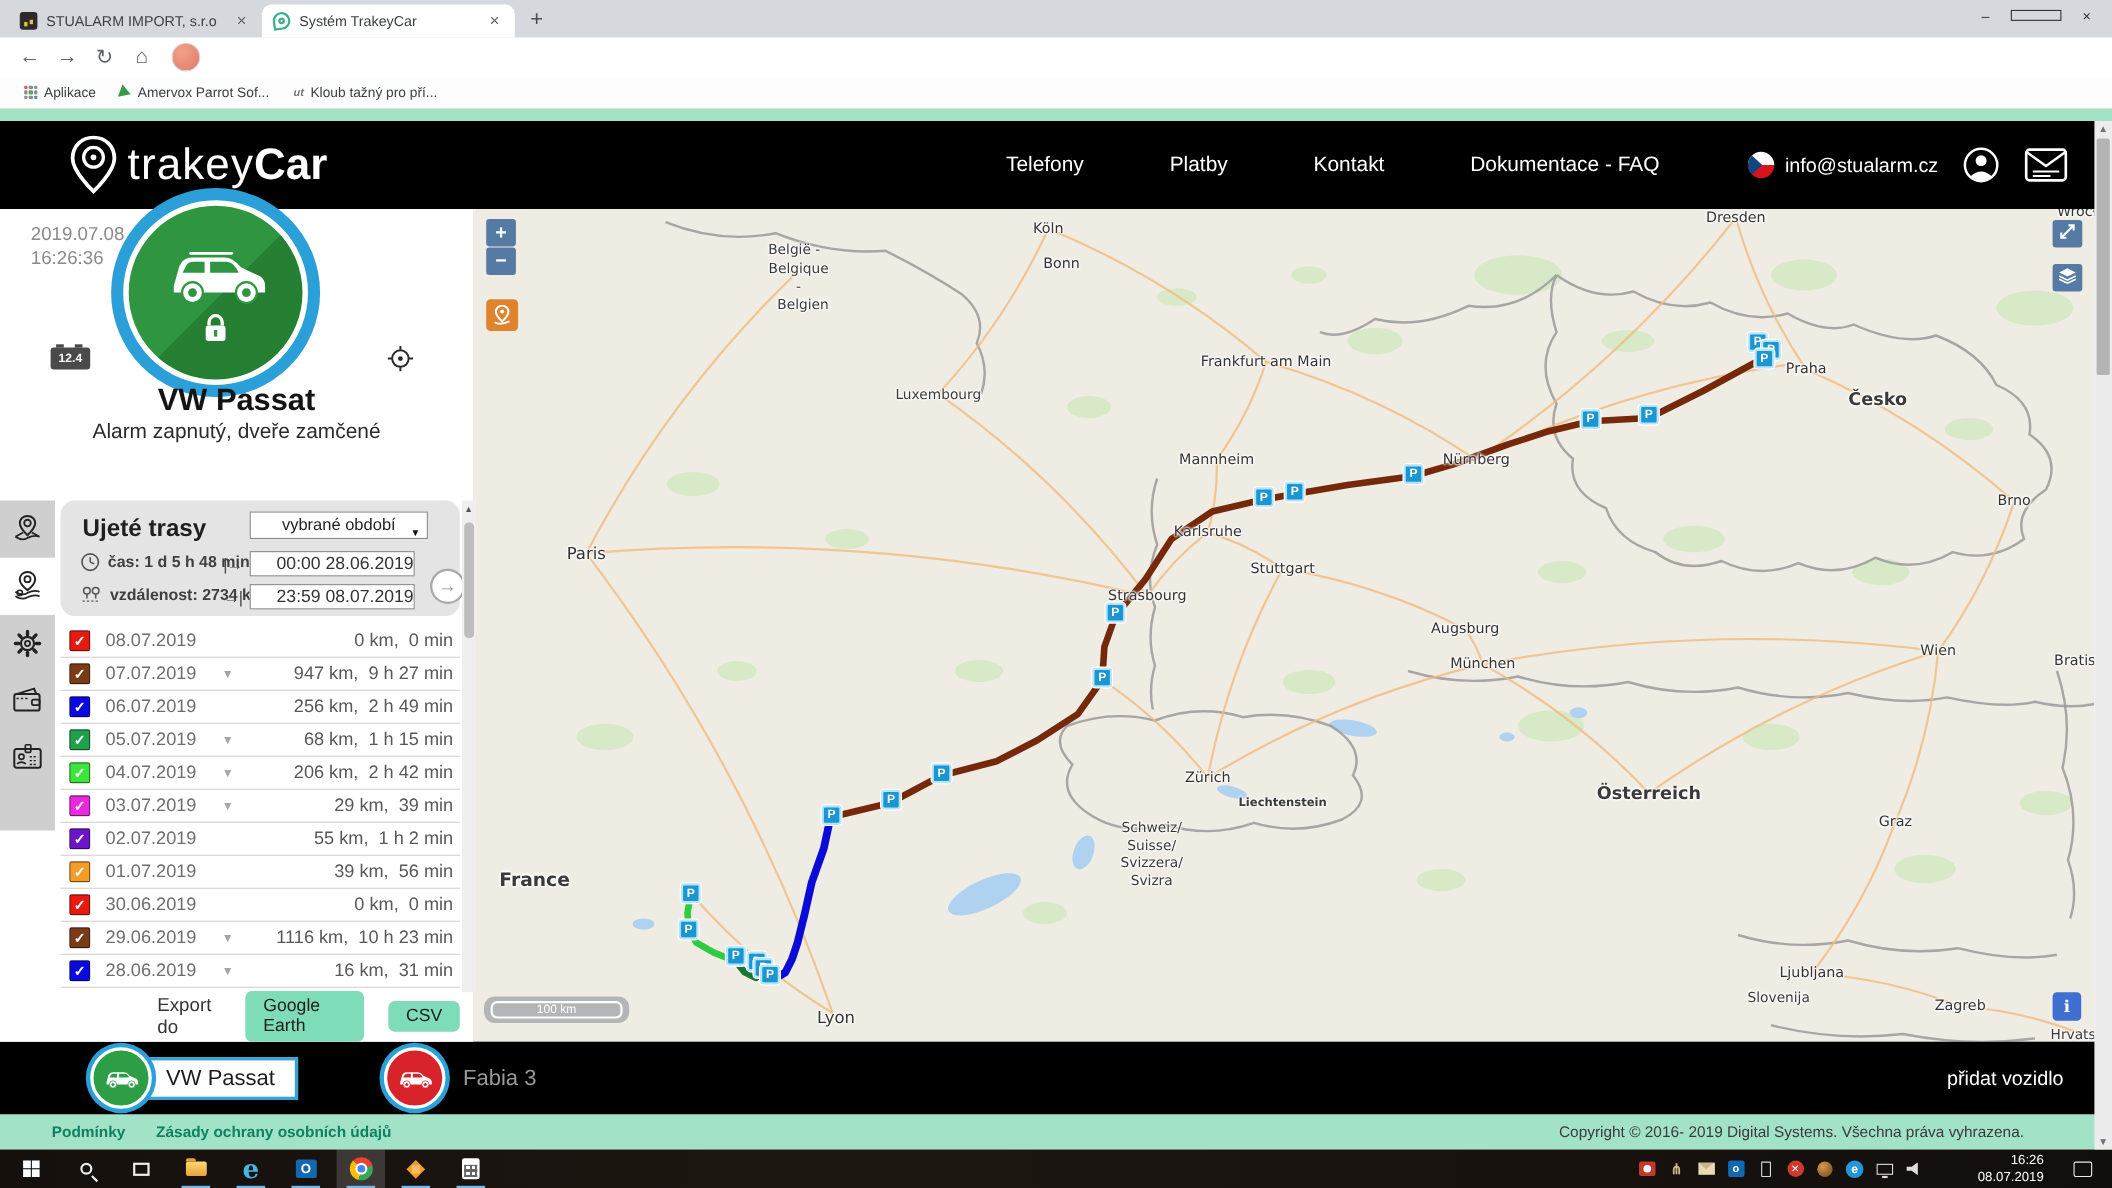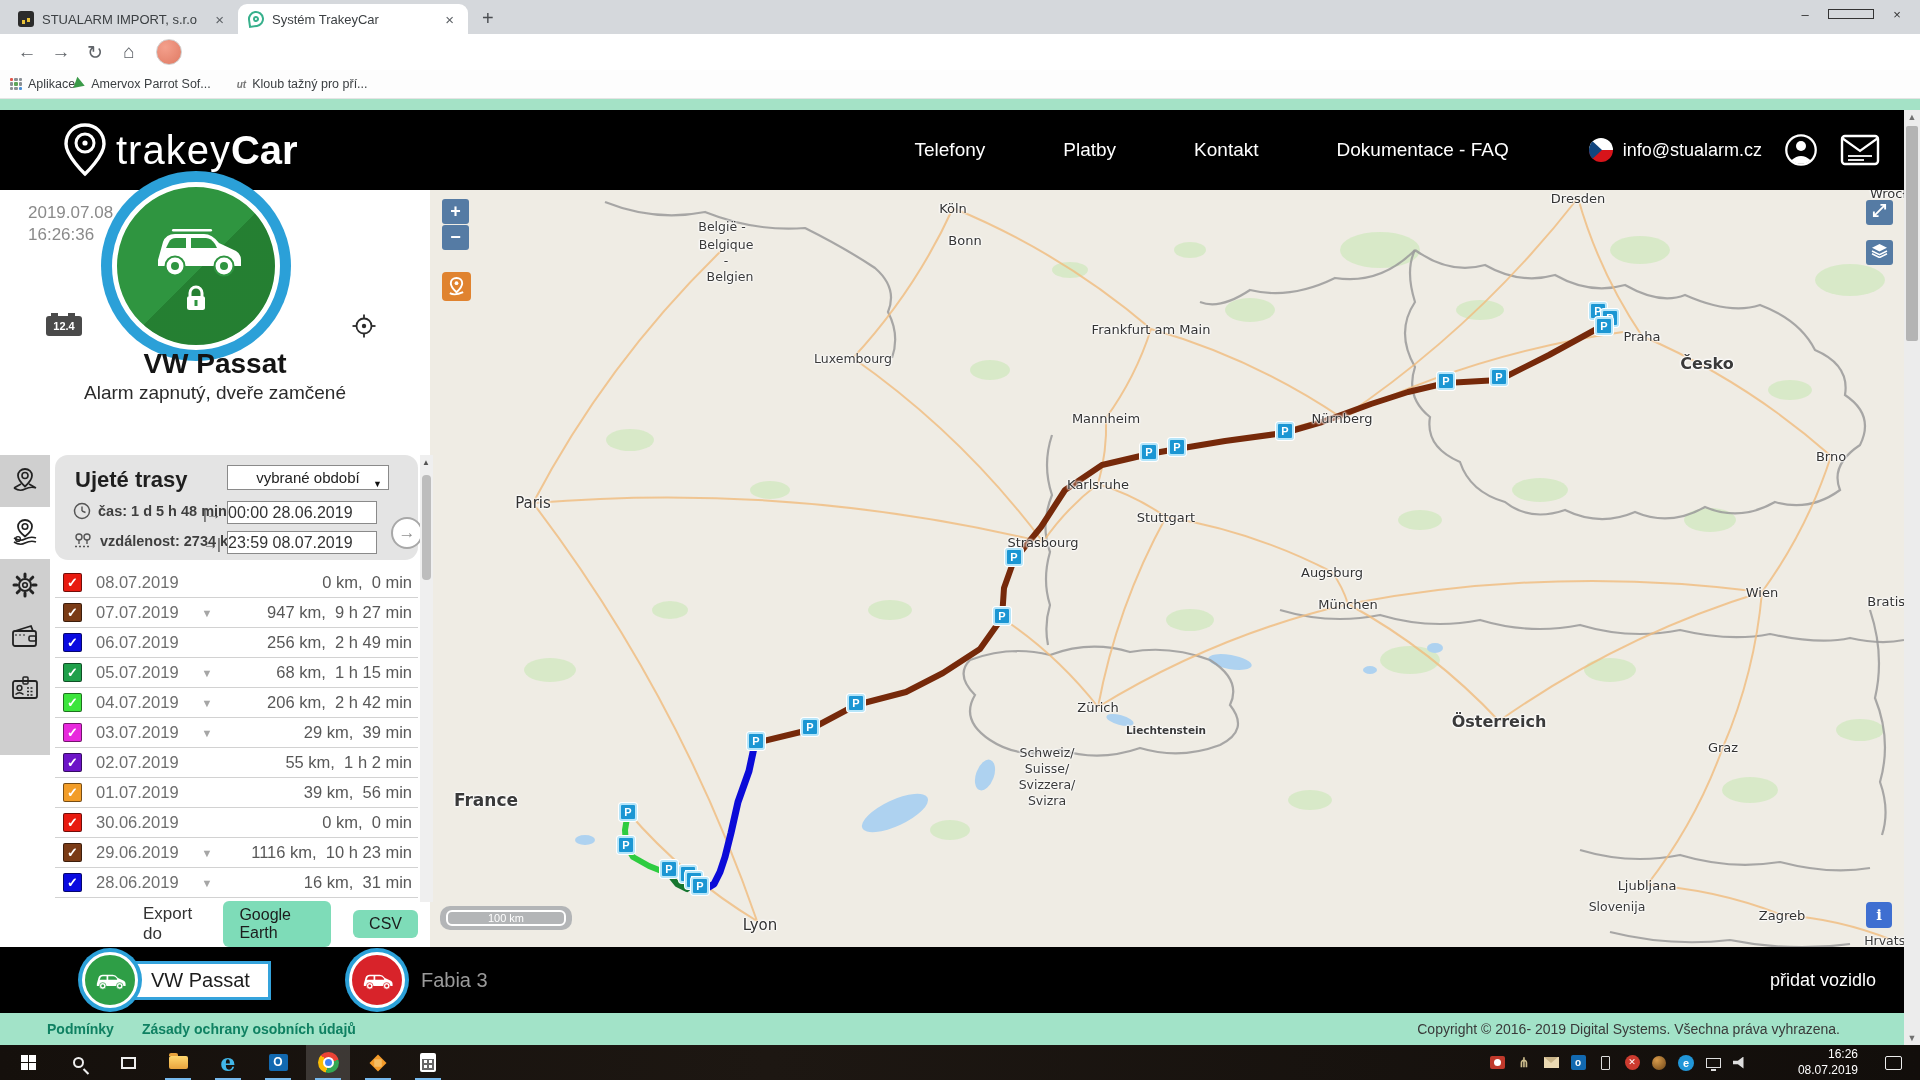--- a/index.html
+++ b/index.html
@@ -23,27 +23,27 @@
 
   #urlbar { height:36px; background:#fff; display:flex; align-items:center; padding:0 10px; }
   .navglyph { font-size:19px; color:#5f6368; width:34px; text-align:center; }
   #omnibox { flex:1; height:28px; margin:0 8px; background:#fff; border:1px solid #dadce0; border-radius:14px; display:flex; align-items:center; padding:0 12px; box-shadow:0 1px 2px rgba(0,0,0,.08); }
   .lockicon { width:9px; height:8px; border:1.5px solid #5f6368; border-radius:2px; position:relative; margin:4px 8px 0 2px; }
   .lockicon::before { content:""; position:absolute; width:5px; height:5px; border:1.5px solid #5f6368; border-bottom:none; border-radius:3px 3px 0 0; top:-6px; left:0; }
   #urltext { font-size:14.5px; color:#202124; flex:1; }
   .staricon { color:#5f6368; font-size:17px; }
   #avatar { width:26px; height:26px; border-radius:50%; background:radial-gradient(circle at 35% 30%, #f4a08c, #e07a63); margin-left:10px; border:1px solid #d0d0d0; }
 
-  #bookmarks { height:29px; background:#fdfdfd; border-bottom:1px solid #e4e4e4; display:flex; align-items:center; padding-left:10px; }
+  #bookmarks { height:29px; background:#fdfdfd; border-bottom:1px solid #e4e4e4; display:flex; align-items:center; padding-left:22px; gap:22px; }
   .bm { display:flex; align-items:center; gap:6px; font-size:12.5px; color:#3c4043; }
   .bm-apps { width:12px; height:12px; display:grid; grid-template-columns:repeat(3,1fr); gap:1px; }
   .bm-apps i { background:#8a8f94; border-radius:1px; }
   .bm-apps i:nth-child(1){background:#e2574c}.bm-apps i:nth-child(5){background:#5fa55a}.bm-apps i:nth-child(9){background:#4a90d9}
   .bm-tri { width:0; height:0; border-left:10px solid #3a9a48; border-top:6px solid transparent; border-bottom:6px solid transparent; transform:rotate(20deg); }
-  .bm-ut { font-size:10px; color:#777; font-style:italic; font-weight:bold;margin-left:26px; }
+  .bm-ut { font-size:10px; color:#777; font-style:italic; font-weight:bold; }
 
   #tealline { height:11px; background:#a4e2c6; }
 
   
   #appheader { height:80px; background:#000; display:flex; align-items:center; color:#fff; }
   #logo { display:flex; align-items:center; margin-left:62px; }
   #logo svg { margin-right:8px; }
   #logo .thin { font-size:40px; font-weight:300; letter-spacing:1px; }
   #logo .bold { font-size:40px; font-weight:800; }
   #mainnav { display:flex; margin-left:auto; gap:78px; font-size:19px; }
@@ -71,21 +71,21 @@
   #iconrail { position:absolute; left:0; top:265px; width:50px; height:300px; background:#cfcfcf; display:flex; flex-direction:column; }
   .railitem { height:52px; display:flex; align-items:center; justify-content:center; }
   .railitem.active { background:#fff; }
 
   #tripspanel { position:absolute; left:55px; top:265px; width:363px; height:105px; background:#e4e4e4; padding:8px 10px;border-radius:13px; }
   #tripstitle { position:absolute; left:20px; top:12px; font-size:22px; font-weight:bold; color:#1f1f1f; }
   #periodselect { position:absolute; left:172px; top:10px; width:162px; height:25px; background:#fff; border:1px solid #8a8a8a; font-size:15px; color:#222; text-align:center; line-height:23px; }
   #periodselect .caret { position:absolute; right:6px; top:7px; font-size:9px; color:#111; }
   .statline { position:absolute; left:18px; display:flex; align-items:center; gap:7px; font-size:14.5px; font-weight:600; color:#3f3f3f; }
   .fromto { position:absolute; left:148px; font-size:15px; color:#444; letter-spacing:-1px; }
-  .dateinput { position:absolute; left:172px; width:150px; height:23px; background:#fff; border:1px solid #8a8a8a; font-size:16px; color:#333; text-align:left; line-height:21px; }
+  .dateinput { position:absolute; left:172px; width:150px; height:23px; background:#fff; border:1px solid #8a8a8a; font-size:16px; color:#333; text-align:right; line-height:21px; }
   #gobtn { position:absolute; left:336px; top:62px; width:32px; height:32px; border:2px solid #a8a8a8; border-radius:50%; background:#fff; color:#909090; font-size:17px; text-align:center; line-height:28px; }
 
   #tripslist { position:absolute; left:55px; top:378px; width:363px; }
   .triprow { height:30px; display:flex; align-items:center; border-bottom:1px solid #d2d2d2; }
   .tripchk { width:19px; height:19px; border-radius:2px; margin:0 14px 0 8px; border:1px solid rgba(0,0,0,.5); color:#fff; font-size:13px; font-weight:bold; text-align:center; line-height:18px; }
   .tripdate { font-size:16.5px; color:#6e6e6e; width:96px; }
   .triparrow { font-size:11px; color:#a6a6a6; width:30px; text-align:center; }
   .tripinfo { margin-left:auto; font-size:16.5px; color:#585858; white-space:pre; padding-right:6px; }
 
   #exportrow { position:absolute; left:55px; top:712px; width:363px; height:44px; display:flex; align-items:center; }

